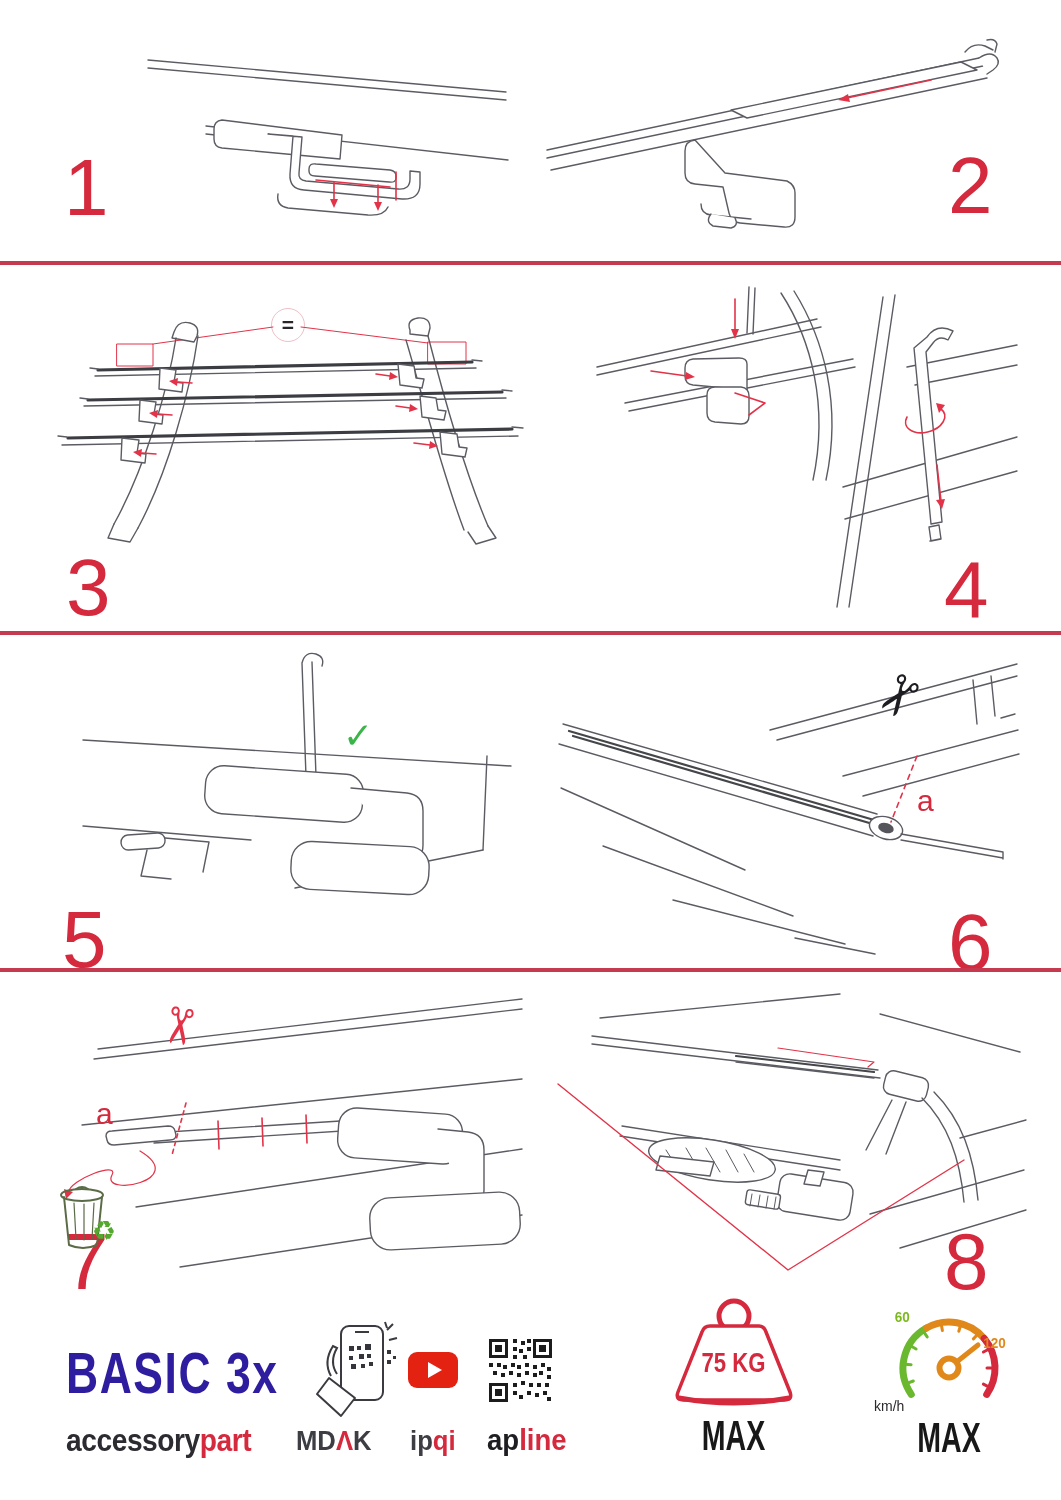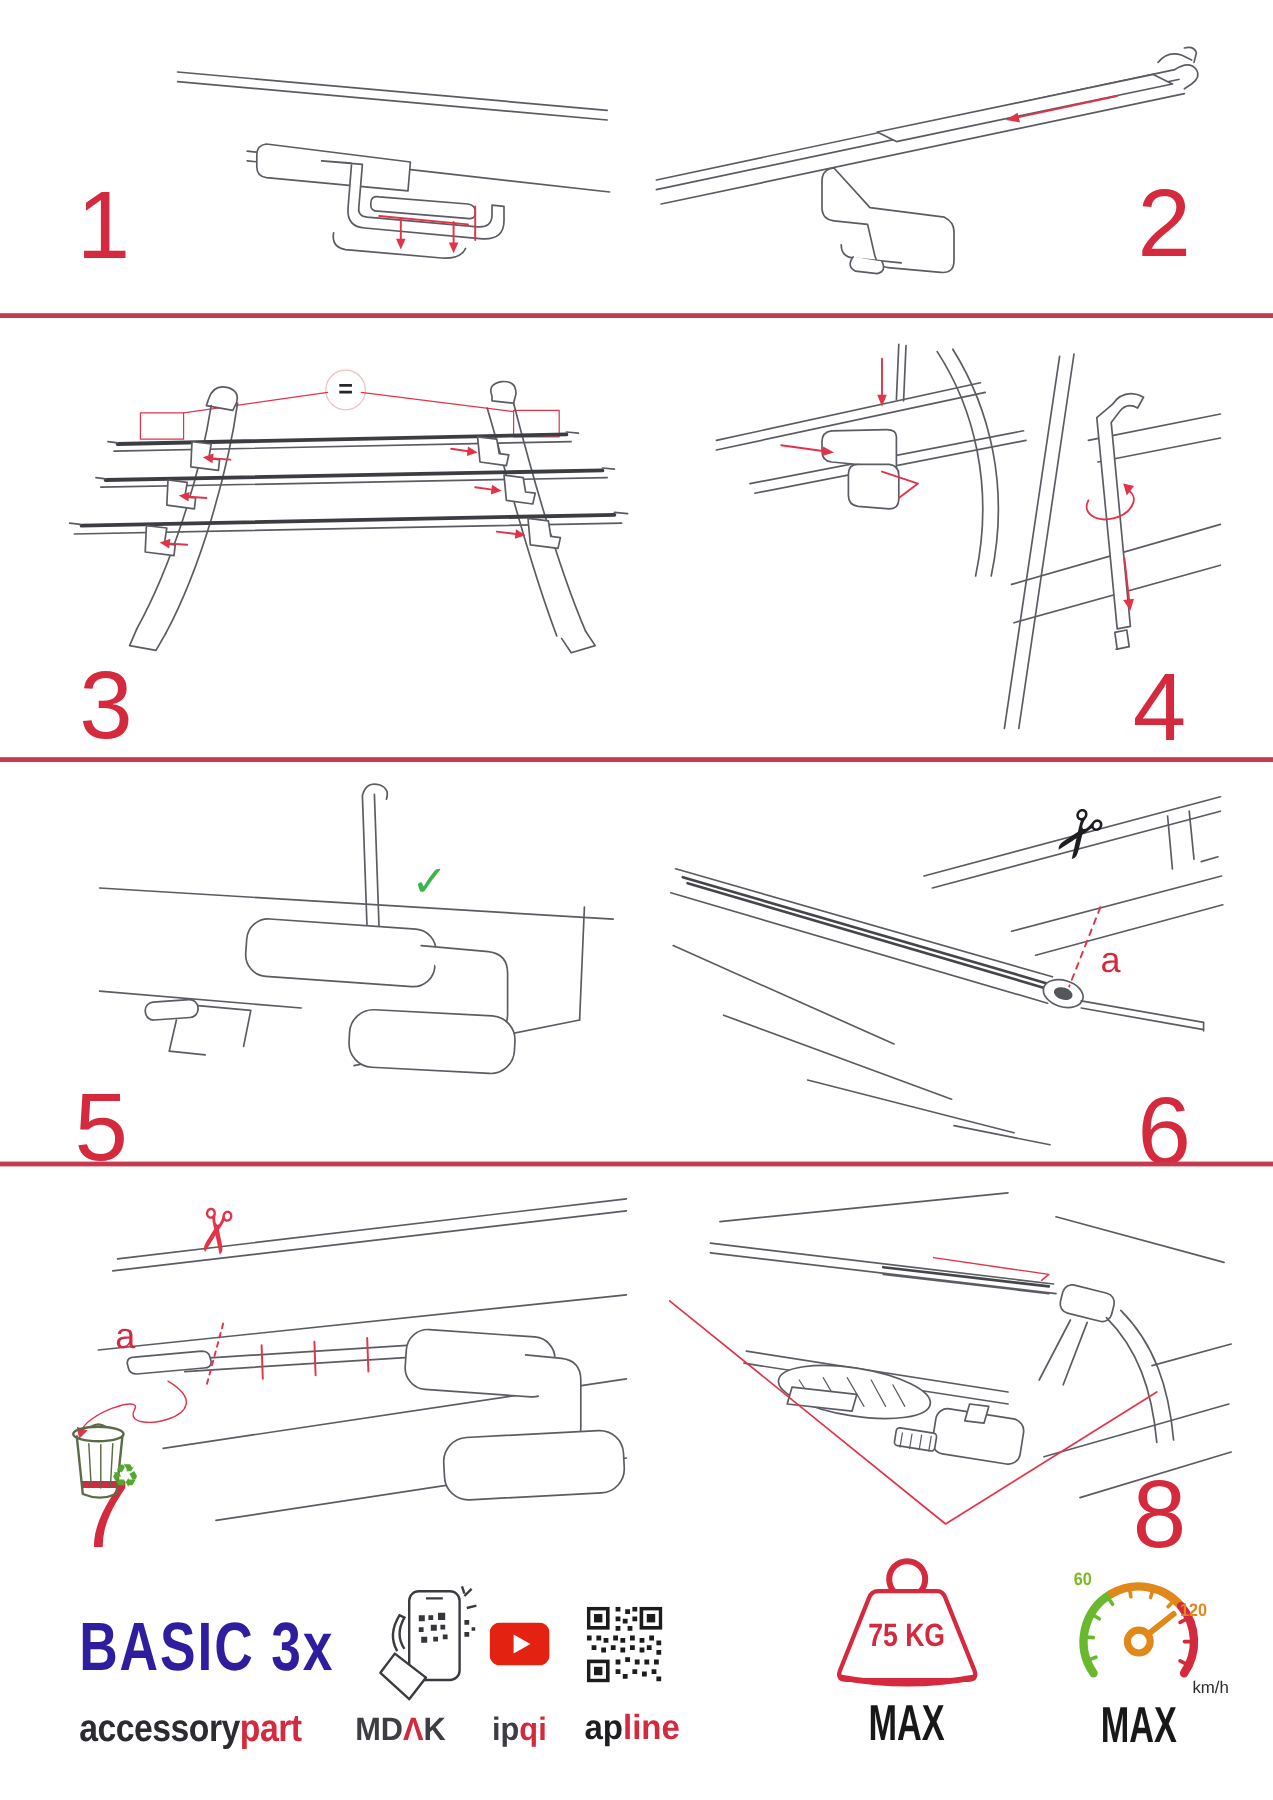--- a/index.html
+++ b/index.html
@@ -266,21 +266,21 @@
       <rect x="50" y="6" width="7" height="7" fill="#1c1c1c"></rect>
     <rect x="0" y="44" width="19" height="19" fill="#1c1c1c"></rect>
       <rect x="3" y="47" width="13" height="13" fill="#fff"></rect>
       <rect x="6" y="50" width="7" height="7" fill="#1c1c1c"></rect>
     <path fill="#1c1c1c" d="M24 0h4v4h-4z M32 2h4v4h-4z M38 0h4v4h-4z M24 8h4v4h-4z M30 10h4v4h-4z M38 8h4v4h-4z M24 16h4v4h-4z M34 16h4v4h-4z M0 24h4v4h-4z M8 24h4v4h-4z M14 26h4v4h-4z M22 24h4v4h-4z M28 26h4v4h-4z M36 24h4v4h-4z M44 26h4v4h-4z M52 24h4v4h-4z M58 28h4v4h-4z M4 32h4v4h-4z M12 34h4v4h-4z M20 32h4v4h-4z M28 34h4v4h-4z M36 32h4v4h-4z M44 34h4v4h-4z M50 32h4v4h-4z M58 36h4v4h-4z M24 44h4v4h-4z M32 42h4v4h-4z M40 44h4v4h-4z M48 44h4v4h-4z M56 44h4v4h-4z M24 52h4v4h-4z M30 56h4v4h-4z M38 52h4v4h-4z M46 54h4v4h-4z M54 52h4v4h-4z M58 58h4v4h-4z"></path>
   </svg>
   <div class="partnerline" style="left:487px;top:1424px;font-size:29px;">
     <span class="blackt">ap</span><span class="redt">line</span>
   </div>
 
-  <div class="fig" style="left:688px;top:1296px;width:135px;height:160px;">
+  <div class="fig" style="left:666px;top:1296px;width:135px;height:160px;">
     <svg width="135" height="112" viewBox="0 0 135 112">
       <circle cx="68" cy="20" r="15" style="fill:#fff;stroke:#d5293d;stroke-width:5"></circle>
       <path d="M44 30 L93 30 Q98 30 100 36 L124 96 Q127 104 118 104 L18 104 Q9 104 12 96 L36 36 Q38 30 44 30 Z" style="fill:#fff;stroke:#d5293d;stroke-width:3.5;stroke-linejoin:round"></path>
       <path d="M13 102 q55 10 110 0" style="fill:none;stroke:#d5293d;stroke-width:5;stroke-linecap:round"></path>
     </svg>
     <span class="wvalue">75 KG</span>
     <div class="maxlabel" style="left:0;top:116px;width:135px;">MAX</div>
   </div>
 
   <div class="fig" style="left:874px;top:1302px;width:150px;height:160px;">
@@ -289,17 +289,17 @@
       <path d="M52 26.2 A46 46 0 0 1 110.2 36.4" style="fill:none;stroke:#e0881a;stroke-width:7;stroke-linecap:round"></path>
       <path d="M110.2 36.4 A46 46 0 0 1 112.7 92.4" style="fill:none;stroke:#d5293d;stroke-width:7;stroke-linecap:round"></path>
       <path d="M39.3 79 L30.8 82.1 M37.1 62.7 L28.2 61.9 M42.1 47 L34.3 42.5 M53.2 34.9 L48.1 27.5" style="stroke:#6ab82d;stroke-width:3;stroke-linecap:round"></path>
       <path d="M68.4 28.6 L66.8 19.7 M84.8 29.3 L87.4 20.6 M99.4 36.9 L105.9 30" style="stroke:#e0881a;stroke-width:3;stroke-linecap:round"></path>
       <path d="M109.4 50 L117.5 45.7 M113 66 L122 66 M109.4 82.1 L117.5 86.3" style="stroke:#d5293d;stroke-width:3;stroke-linecap:round"></path>
       <line x1="75" y1="66" x2="104" y2="43" style="stroke:#e0881a;stroke-width:5;stroke-linecap:round"></line>
       <circle cx="75" cy="66" r="9.5" style="fill:#fff;stroke:#e0881a;stroke-width:6"></circle>
     </svg>
     <span class="speedlab" style="left:20px;top:6px;color:#7db821;">60</span>
     <span class="speedlab" style="left:108px;top:32px;color:#e0881a;">120</span>
-    <span class="kmh" style="left:0;top:96px;width:150px;text-align:right;">km/h</span>
+    <span class="kmh" style="left:0;top:96px;width:150px;text-align:left;">km/h</span>
     <div class="maxlabel" style="left:0;top:112px;width:150px;">MAX</div>
   </div>
 
 </div>
 
 </body></html>

